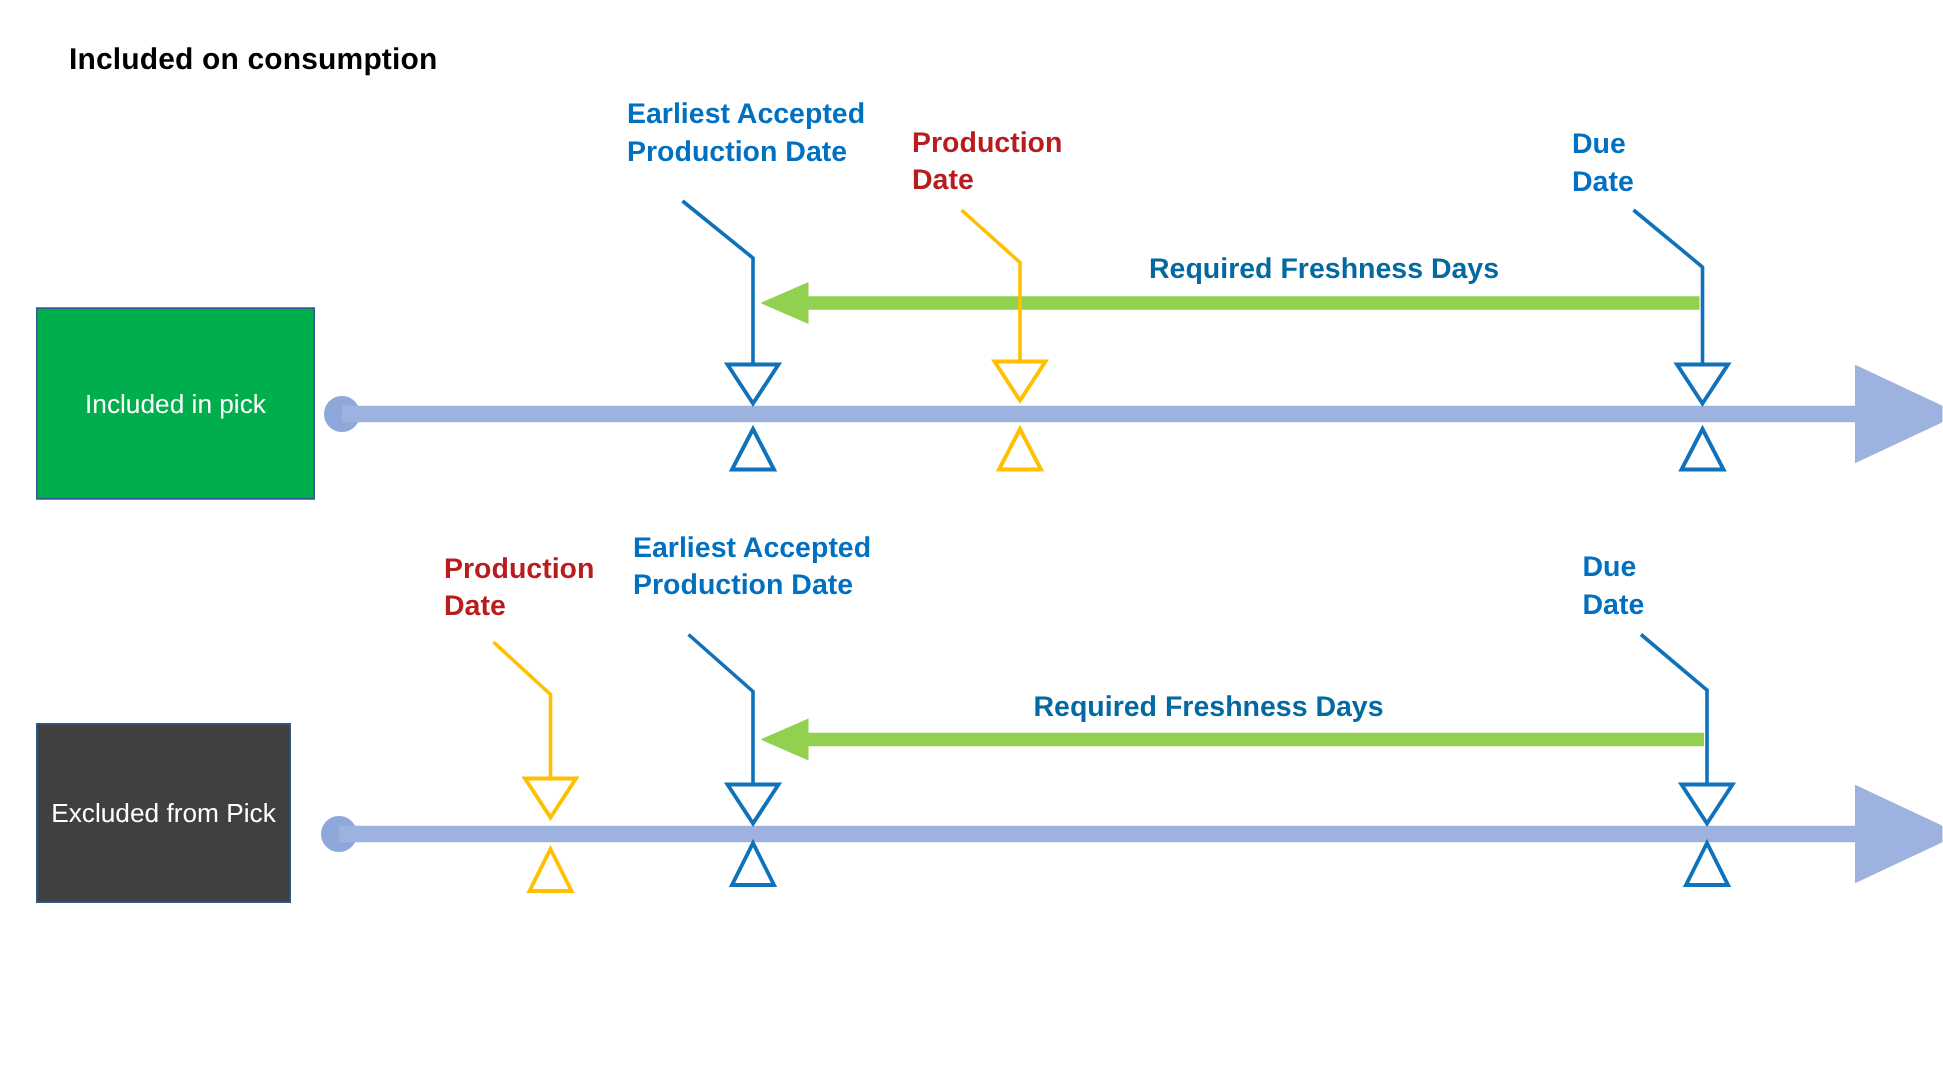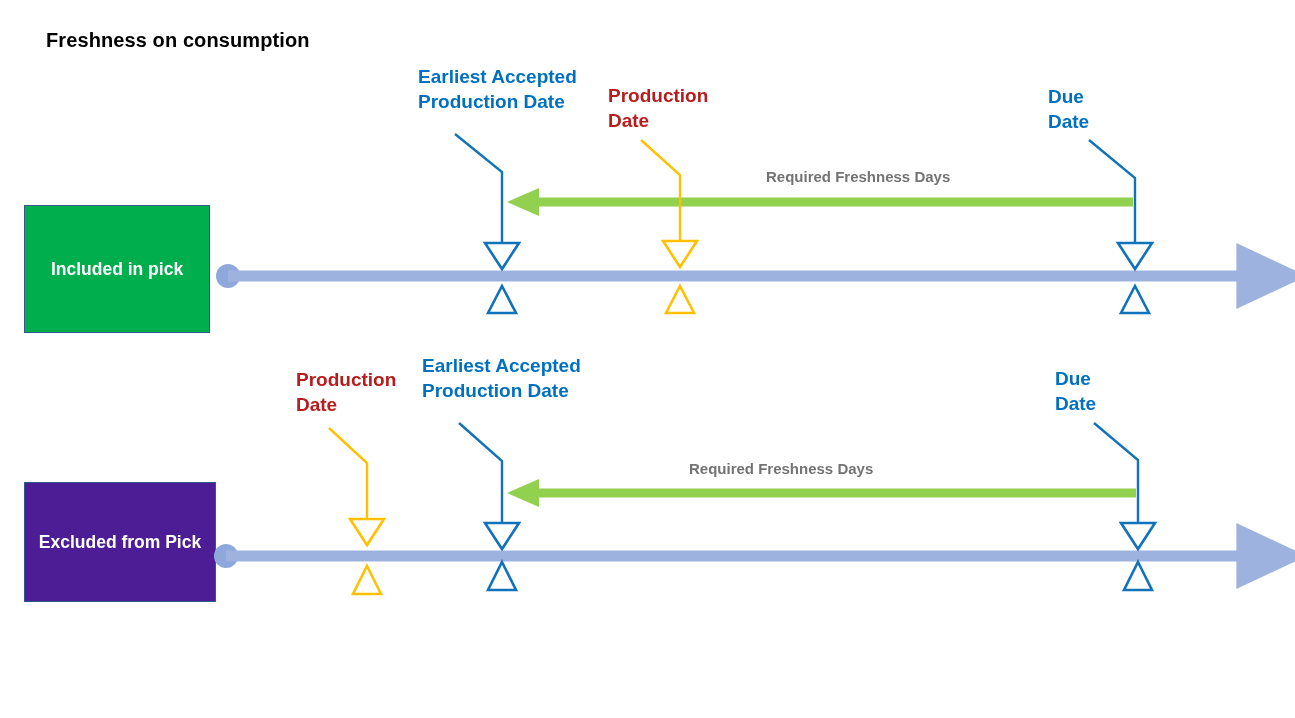--- a/index.html
+++ b/index.html
@@ -34,58 +34,58 @@
   .status-box {
     position: absolute;
     box-sizing: border-box;
     border: 1.4px solid #2e5a8e;
     display: flex;
     align-items: center;
     justify-content: center;
     text-align: center;
     color: #ffffff;
     font-size: 17.5px;
-    font-weight: bold;
+    font-weight: normal;
     line-height: 1.28;
     padding: 12px 8px;
   }
   #box-included {
     left: 24px;
     top: 205px;
     width: 186px;
     height: 128px;
     background: #00AE4D;
   }
   #box-excluded {
     left: 24px;
     top: 482px;
-    width: 192px;
+    width: 170px;
     height: 120px;
-    background: #4c1d95;
+    background: #404040;
   }
   .lbl {
     position: absolute;
     font-size: 19px;
     font-weight: bold;
     line-height: 1.33;
     white-space: pre-line;
   }
   .lbl.blue { color: #0070C0; }
   .lbl.gold { color: #b91c1c; }
   .lbl.green {
-    color: #737373;
-    font-size: 15px;
+    color: #0369a1;
+    font-size: 19px;
     white-space: nowrap;
   }
   svg { display: block; }
 </style>
 </head>
 <body>
 
-<div class="title">Freshness on consumption</div>
+<div class="title">Included on consumption</div>
 
 <div class="status-box" id="box-included">Included in pick</div>
 
 <div class="status-box" id="box-excluded">Excluded from Pick</div>
 
 <svg id="canvas" viewBox="0 0 1295 718">
 
   <defs>
     <marker id="tl-arrow" markerWidth="7" markerHeight="7" refX="0.6" refY="3" orient="auto">
       <path d="M0,0 L6.4,3 L0,6 Z" fill="#9DB2DE"></path>

